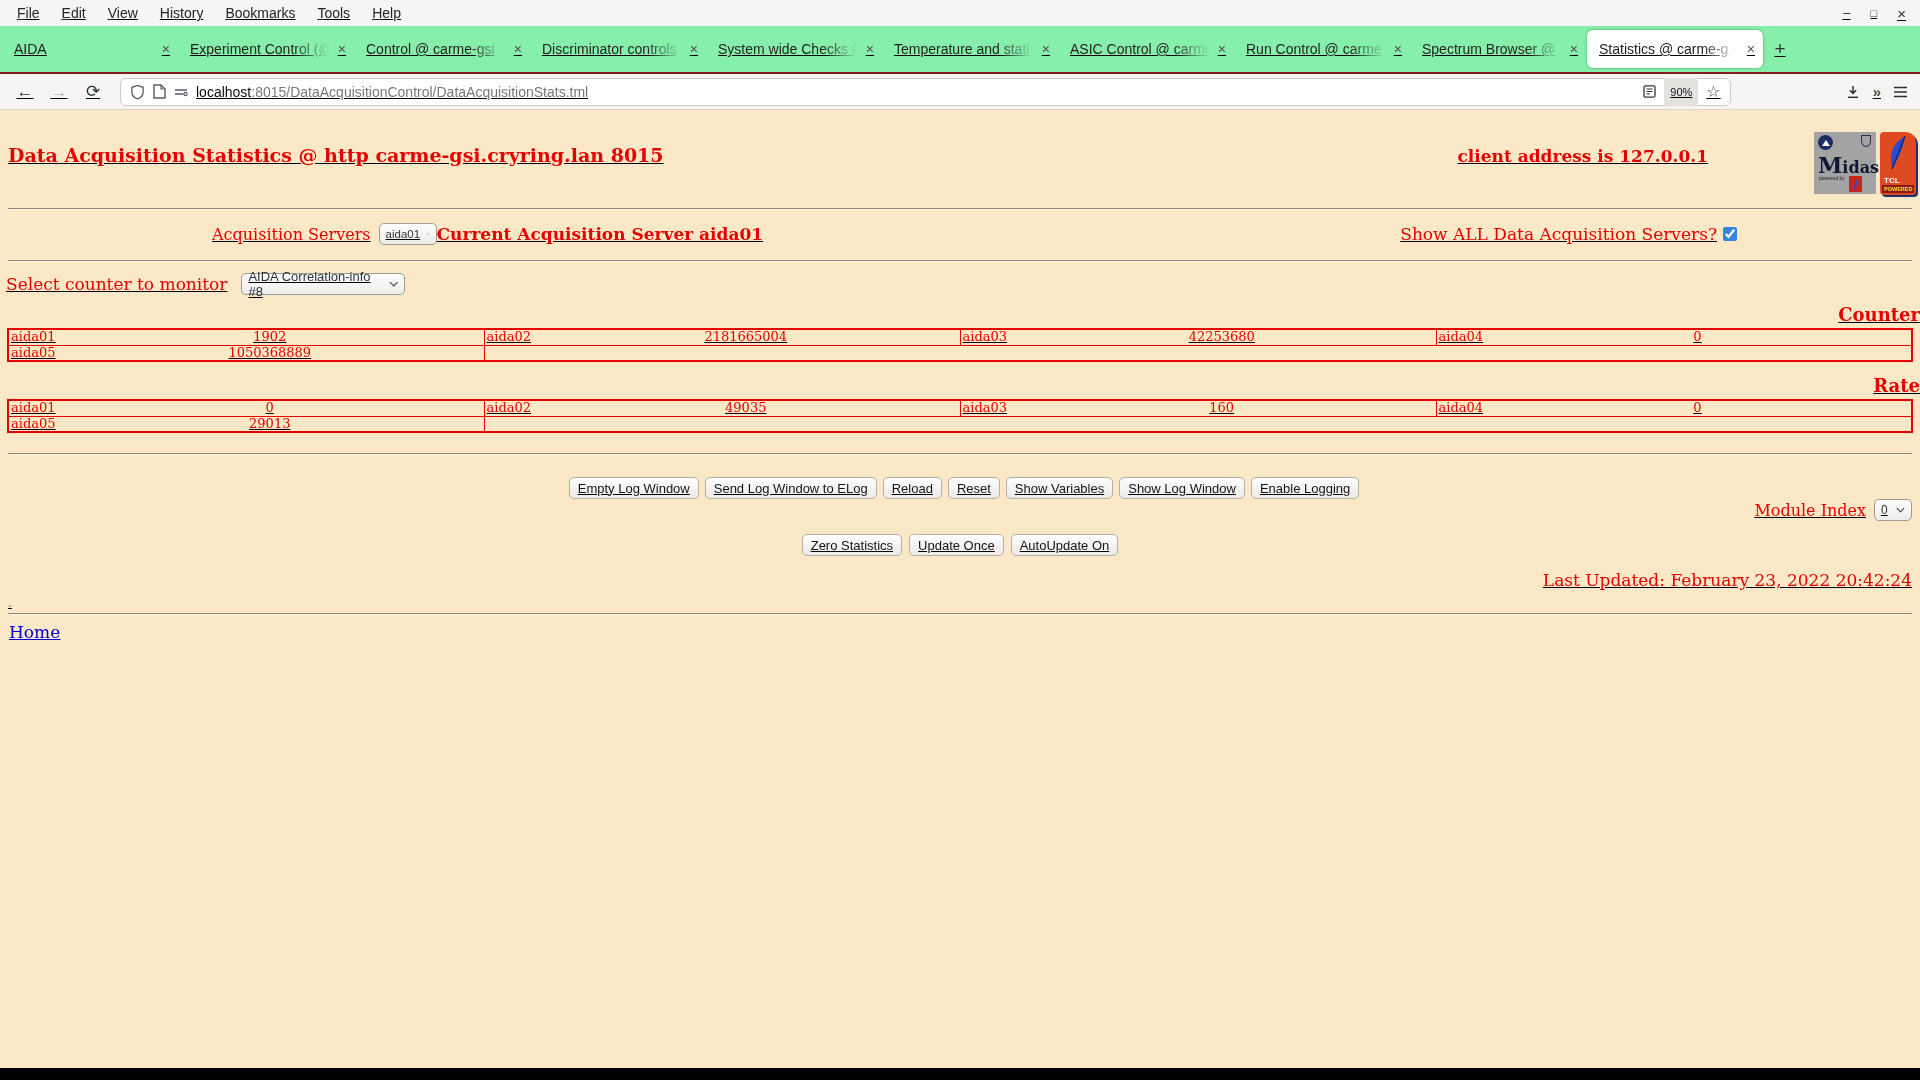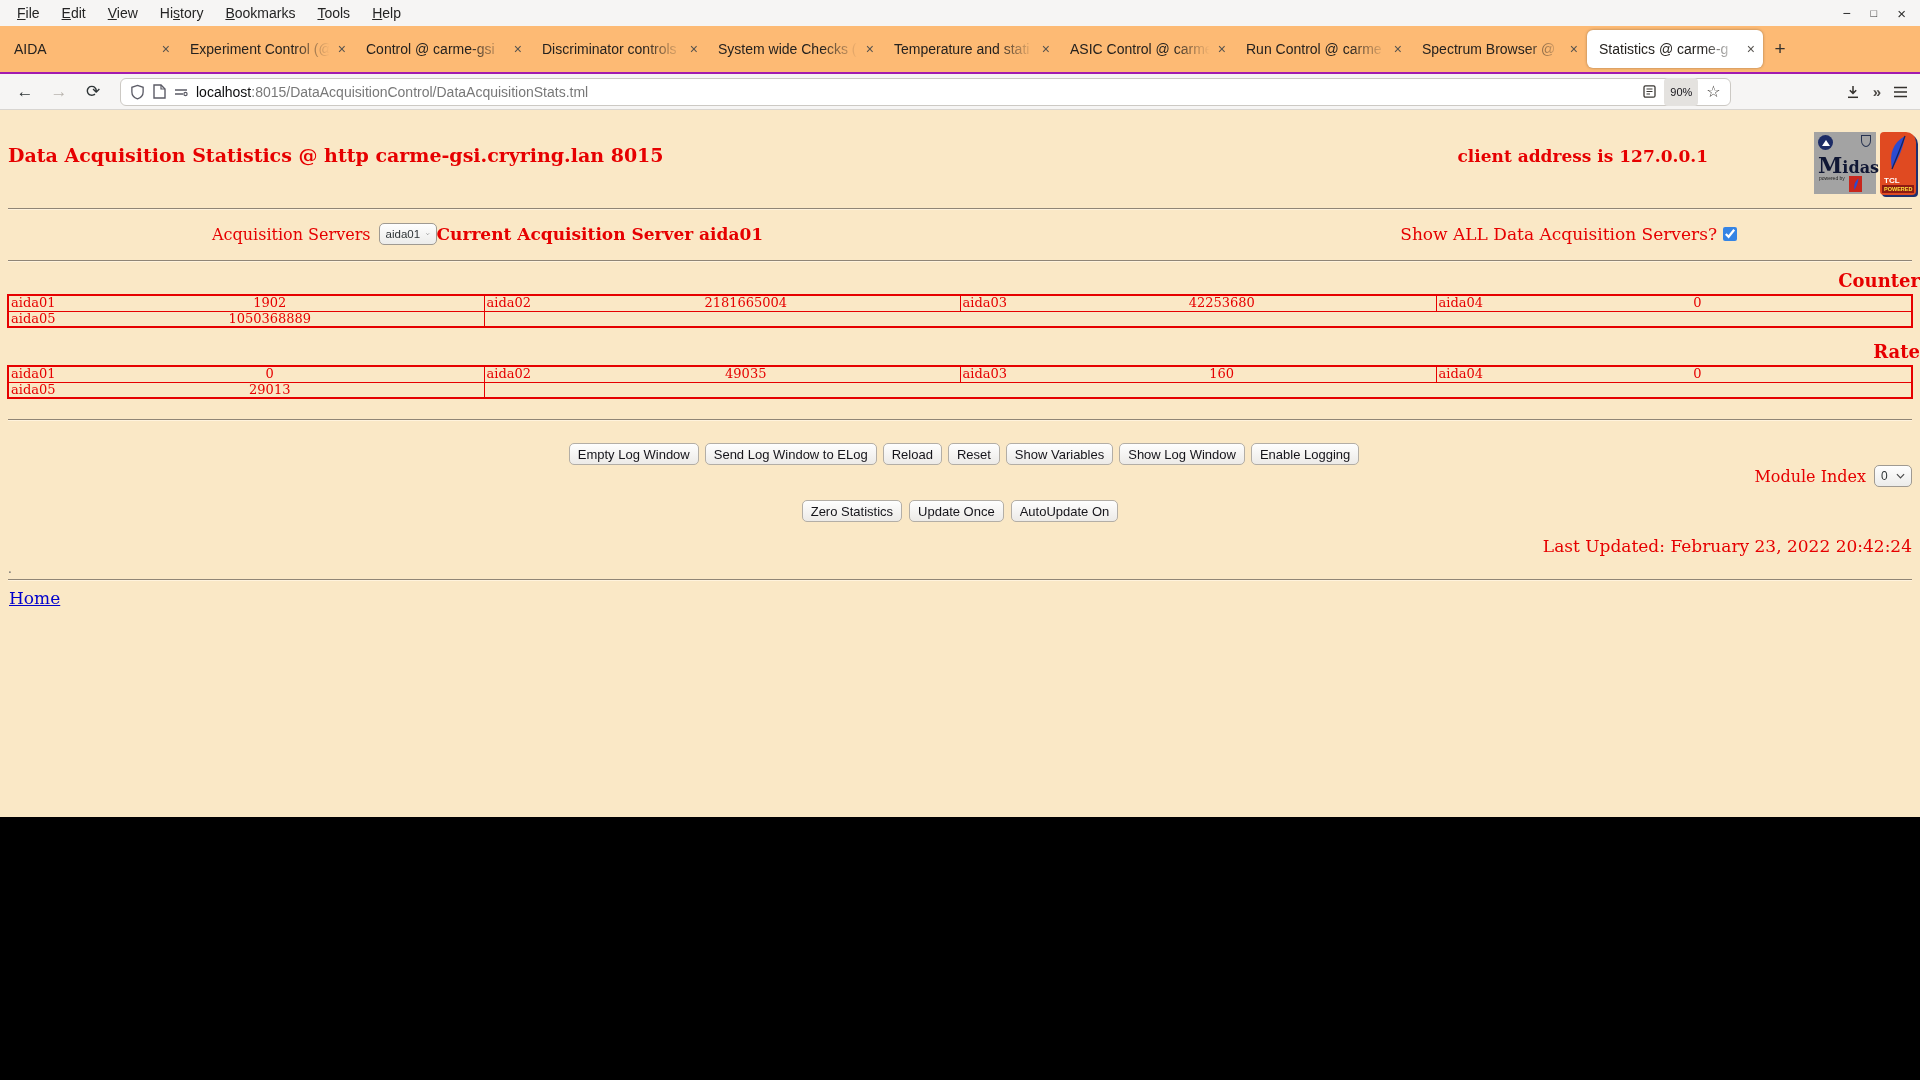--- a/index.html
+++ b/index.html
@@ -1,28 +1,28 @@
 <!DOCTYPE html>
 <html><head>
 <meta charset="utf-8">
 <style>
   * { box-sizing: border-box; margin: 0; padding: 0; }
   html,body { width:1920px; height:1080px; overflow:hidden; background:#000; }
   body { font-family:"Liberation Sans", sans-serif; }
-  .window { width:1920px; height:817px; display:flex; flex-direction:column; background:#f6f5f4; }
+  .window { width:1920px; height:1068px; display:flex; flex-direction:column; background:#f6f5f4;text-decoration:underline; }
 
   
   .menubar { height:26px; display:flex; align-items:center; padding-left:6px; background:#f6f5f4; color:#242424; font-size:14px; }
   .menu-item { padding:3px 11px; cursor:default; }
   .menu-item u { text-decoration:underline; }
   .window-controls { margin-left:auto; display:flex; align-items:center; gap:20px; padding-right:14px; color:#2d2d2d; }
   .wc-min { font-size:14px; } .wc-max { font-size:11px; } .wc-close { font-size:15px; }
 
   
-  .tabbar { height:48px; display:flex; align-items:center; background:#fdba74; border-bottom:2px solid #a21caf; padding-left:2px; }
+  .tabbar { height:48px; display:flex; align-items:center; background:#86efac; border-bottom:2px solid #7f1d1d; padding-left:2px; }
   .tab { width:176px; height:48px; display:flex; align-items:center; padding:0 8px 0 12px; color:#25221f; font-size:14px; position:relative; }
   .tab.active { height:38px; margin:5px 1px; background:#ffffff; border-radius:6px; box-shadow:0 0 3px rgba(0,0,0,.35); }
   .tab-title { flex:1; overflow:hidden; white-space:nowrap;
     -webkit-mask-image:linear-gradient(90deg,#000 72%,transparent 97%);
     mask-image:linear-gradient(90deg,#000 72%,transparent 97%); }
   .tab-close { margin-left:4px; color:#55524e; font-size:14px; line-height:14px; }
   .new-tab { width:32px; height:32px; display:flex; align-items:center; justify-content:center; font-size:19px; color:#35322e; }
 
   
   .navbar { height:36px; display:flex; align-items:center; background:#f6f5f4; padding:0 10px; gap:4px; border-bottom:1px solid #d8d5d1; }
@@ -251,20 +251,29 @@
       </div>
       <div class="sr-center">Current Acquisition Server aida01</div>
       <div class="sr-right">
         <span>Show ALL Data Acquisition Servers?</span>
         <input type="checkbox" checked="true" style="">
       </div>
     </div>
 
     <div class="hr hr2"></div>
 
+    <div class="counter-row">
+      <span>Select counter to monitor</span>
+      <div class="select select-counter">
+        <span>AIDA Correlation-info #8</span>
+        <svg width="10" height="6" viewBox="0 0 10 6">
+            <path d="M1 1 L5 5 L9 1" stroke="#4a4a4a" fill="none" stroke-width="1.3"></path>
+          </svg>
+      </div>
+    </div>
 
     <div class="stat-heading">Counter</div>
     <table class="stat-table">
       <tbody>
           <tr>
         <td class="n">aida01</td>
         <td class="v">1902</td>
         <td class="n">aida02</td>
         <td class="v">2181665004</td>
         <td class="n">aida03</td>

